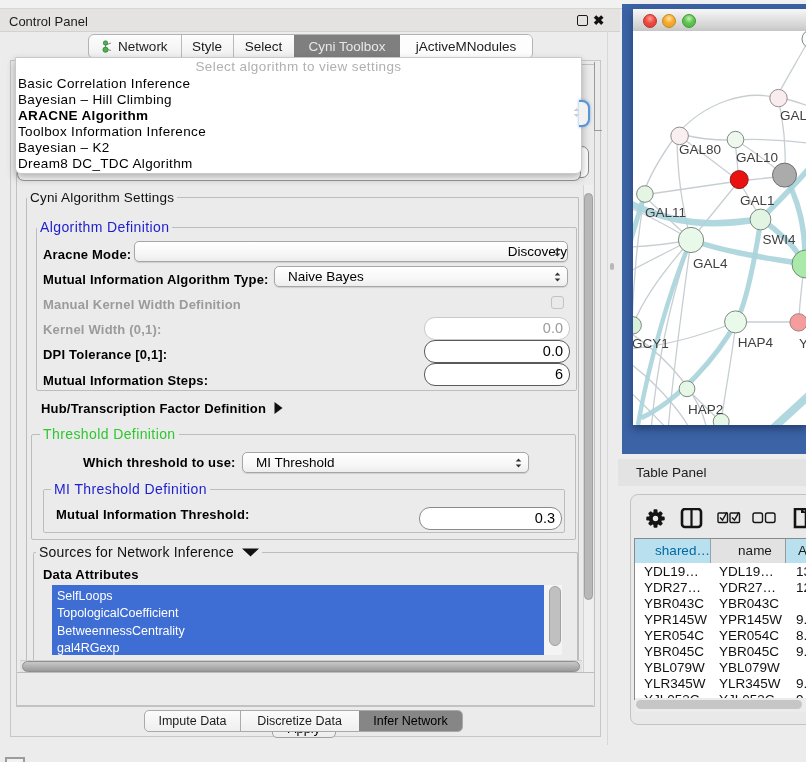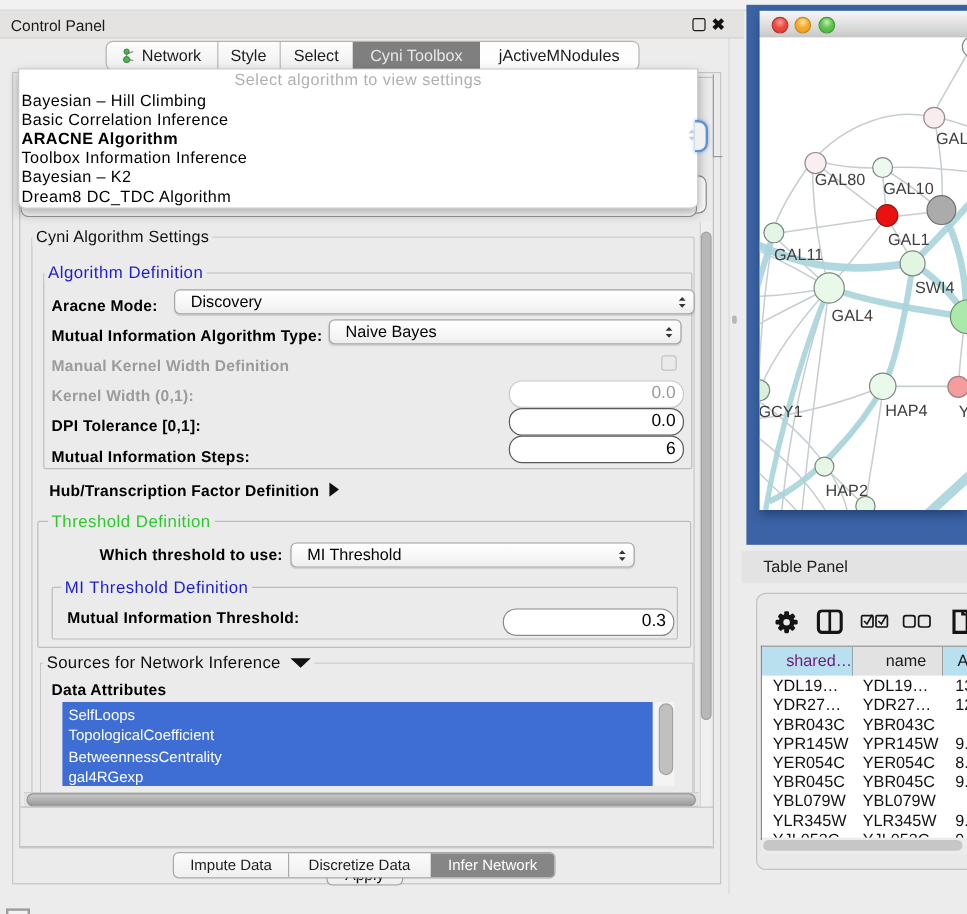--- a/index.html
+++ b/index.html
@@ -45,21 +45,21 @@
   <div class="abs" style="left:311px;top:0;width:132px;height:23px;background:#fdfdfd;text-align:center;line-height:23px;">jActiveMNodules</div>
 </div>
 
 <div class="gb" style="left:26px;top:197px;width:551px;height:475px;border-bottom:none;"></div>
 <div class="gblabel" style="left:27px;top:190px;font-size:13.5px;letter-spacing:0.2px;">Cyni Algorithm Settings</div>
 
 <div class="gb" style="left:36px;top:227px;width:539px;height:162px;"></div>
 <div class="gblabel" style="left:37px;top:220px;color:#1d1dd0;">Algorithm Definition</div>
 
 <div class="lbl" style="left:43px;top:247px;">Aracne Mode:</div>
-<div class="combo" style="left:145px;top:241px;width:432px;height:19px;line-height:19px;"><span style="padding-left:13px;">Discovery</span>
+<div class="combo" style="left:134px;top:241px;width:432px;height:19px;line-height:19px;text-align:right;"><span style="padding-left:13px;">Discovery</span>
   <svg class="ar" viewBox="0 0 7 10">
       <path d="M0.7 3.6 L3.5 0.6 L6.3 3.6 Z" fill="#333"></path>
       <path d="M0.7 6.4 L3.5 9.4 L6.3 6.4 Z" fill="#333"></path>
     </svg></div>
 
 <div class="lbl" style="left:43px;top:272px;">Mutual Information Algorithm Type:</div>
 <div class="combo" style="left:274px;top:266px;width:292px;height:19px;line-height:19px;"><span style="padding-left:13px;">Naive Bayes</span>
   <svg class="ar" viewBox="0 0 7 10">
       <path d="M0.7 3.6 L3.5 0.6 L6.3 3.6 Z" fill="#333"></path>
       <path d="M0.7 6.4 L3.5 9.4 L6.3 6.4 Z" fill="#333"></path>
@@ -119,33 +119,33 @@
 
 <div class="abs" style="left:583px;top:185px;width:9px;height:487px;background:#efefef;border-left:1px solid #d3d3d3;"></div>
 <div class="abs" style="left:584px;top:193px;width:7px;height:405px;background:#b8b8b8;border:1px solid #a0a0a0;border-radius:5px;"></div>
 
 <div class="abs" style="left:272px;top:675px;width:62px;height:17px;border:1px solid #a0a0a0;border-radius:5px;background:linear-gradient(#ffffff,#ececec);text-align:center;line-height:17px;font-size:13px;color:#000;margin-top:44px;">Apply</div>
 
 <div class="abs" style="left:16px;top:705px;width:577px;height:0;border-top:1px solid #c2c2c2;"></div>
 <div class="abs" style="left:144px;top:710px;width:317px;height:20px;border:1px solid #a9a9a9;border-radius:5px;background:linear-gradient(#fbfbfb,#efefef);overflow:hidden;font-size:12.5px;color:#1c1c1c;">
   <div class="abs" style="left:0;top:0;width:95px;height:20px;border-right:1px solid #ababab;text-align:center;line-height:20px;">Impute Data</div>
   <div class="abs" style="left:95px;top:0;width:119px;height:20px;border-right:1px solid #ababab;text-align:center;line-height:20px;">Discretize Data</div>
-  <div class="abs" style="left:214px;top:0;width:103px;height:20px;background:#868686;color:#ffffff;text-align:center;line-height:20px;">Infer Network</div>
+  <div class="abs" style="left:214px;top:0;width:103px;height:20px;background:#868686;color:#000000;text-align:center;line-height:20px;">Infer Network</div>
 </div>
 
 <div class="abs" style="left:594px;top:62px;width:7px;height:68px;border-left:1px solid #9a9a9a;border-bottom:1px solid #9a9a9a;"></div>
 <div class="abs" style="left:556px;top:146px;width:31px;height:30px;border:1.5px solid #8a8a8a;border-radius:7px;background:#fff;"></div>
 
 <div class="abs" style="left:17px;top:168px;width:562px;height:12px;background:#fff;border:1px solid #9a9a9a;border-top:none;border-radius:0 0 7px 7px;overflow:hidden;">
     <span style="position:absolute;left:6px;top:-9px;font-size:12.5px;color:#444;">g</span>
   </div>
 <div class="abs" style="left:15px;top:57px;width:565px;height:115px;background:#fff;border:1px solid #c9c9c9;border-radius:0 0 6px 6px;box-shadow:0 4px 9px rgba(0,0,0,0.30);font-size:13.5px;letter-spacing:0.35px;color:#000;">
   <div style="text-align:center;color:#b0b0b0;padding-top:1px;height:17px;letter-spacing:0.4px;">Select algorithm to view settings</div>
+  <div style="padding-left:2px;height:16.1px;">Basic Correlation Inference</div>
   <div style="padding-left:2px;height:16.1px;">Bayesian – Hill Climbing</div>
-  <div style="padding-left:2px;height:16.1px;">Basic Correlation Inference</div>
   <div style="padding-left:2px;height:16.1px;font-weight:bold;">ARACNE Algorithm</div>
   <div style="padding-left:2px;height:16.1px;">Toolbox Information Inference</div>
   <div style="padding-left:2px;height:16.1px;">Bayesian – K2</div>
   <div style="padding-left:2px;height:16.1px;">Dream8 DC_TDC Algorithm</div>
 </div>
 
 <div class="abs" style="left:579px;top:100px;width:9px;height:23px;border:2.5px solid #5b94d2;border-radius:0 8px 8px 0;border-left:none;background:#f1f1f1;box-shadow:0 0 3px rgba(90,150,215,0.8);"></div>
 <svg class="abs" style="left:573px;top:107px;" width="7" height="11" viewBox="0 0 7 11">
     <path d="M0.7 4 L3.5 1 L6.3 4 Z" fill="#c9ced6"></path>
     <path d="M0.7 7 L3.5 10 L6.3 7 Z" fill="#c9ced6"></path>
@@ -274,21 +274,21 @@
       <path d="M87 9.5 L89.5 12 L94 4.2" stroke-width="1.4"></path>
       <rect x="108" y="5" width="9.5" height="9.5" rx="2"></rect>
       <rect x="120.5" y="5" width="9.5" height="9.5" rx="2"></rect>
     </g>
     <path d="M150 1 L161 1 L161 19 L150 19 Z M150 1" fill="none" stroke="#141414" stroke-width="2.6"></path>
     <path d="M156 0 L161 5 L156 5 Z" fill="#141414"></path>
   </g>
 </svg>
 
 <div class="abs" style="left:634px;top:538px;width:172px;height:160px;border:1px solid #8a8a8a;border-right:none;background:#fff;overflow:hidden;font-size:13.5px;">
-  <div class="abs" style="left:0;top:0;width:75px;height:24px;background:#b8e0ef;border-right:1px solid #8fa6b0;text-align:center;text-indent:20px;line-height:24px;color:#701a75;">shared…</div>
+  <div class="abs" style="left:0;top:0;width:75px;height:24px;background:#b8e0ef;border-right:1px solid #8fa6b0;text-align:center;text-indent:20px;line-height:24px;color:#0369a1;">shared…</div>
   <div class="abs" style="left:76px;top:0;width:74px;height:24px;background:#e2e2e2;border-right:1px solid #9a9a9a;text-align:center;text-indent:14px;line-height:24px;color:#1a1a1a;">name</div>
   <div class="abs" style="left:151px;top:0;width:60px;height:24px;background:#b8e0ef;color:#1a1a1a;line-height:24px;padding-left:12px;">A</div>
   <div class="abs" style="left:0;top:24.5px;width:172px;color:#111;">
     <div style="height:16.07px;position:relative;">
         <span style="position:absolute;left:9px;">YDL19…</span>
         <span style="position:absolute;left:84px;">YDL19…</span>
         <span style="position:absolute;left:161px;">13.9</span>
       </div>
     <div style="height:16.07px;position:relative;">
         <span style="position:absolute;left:9px;">YDR27…</span>

